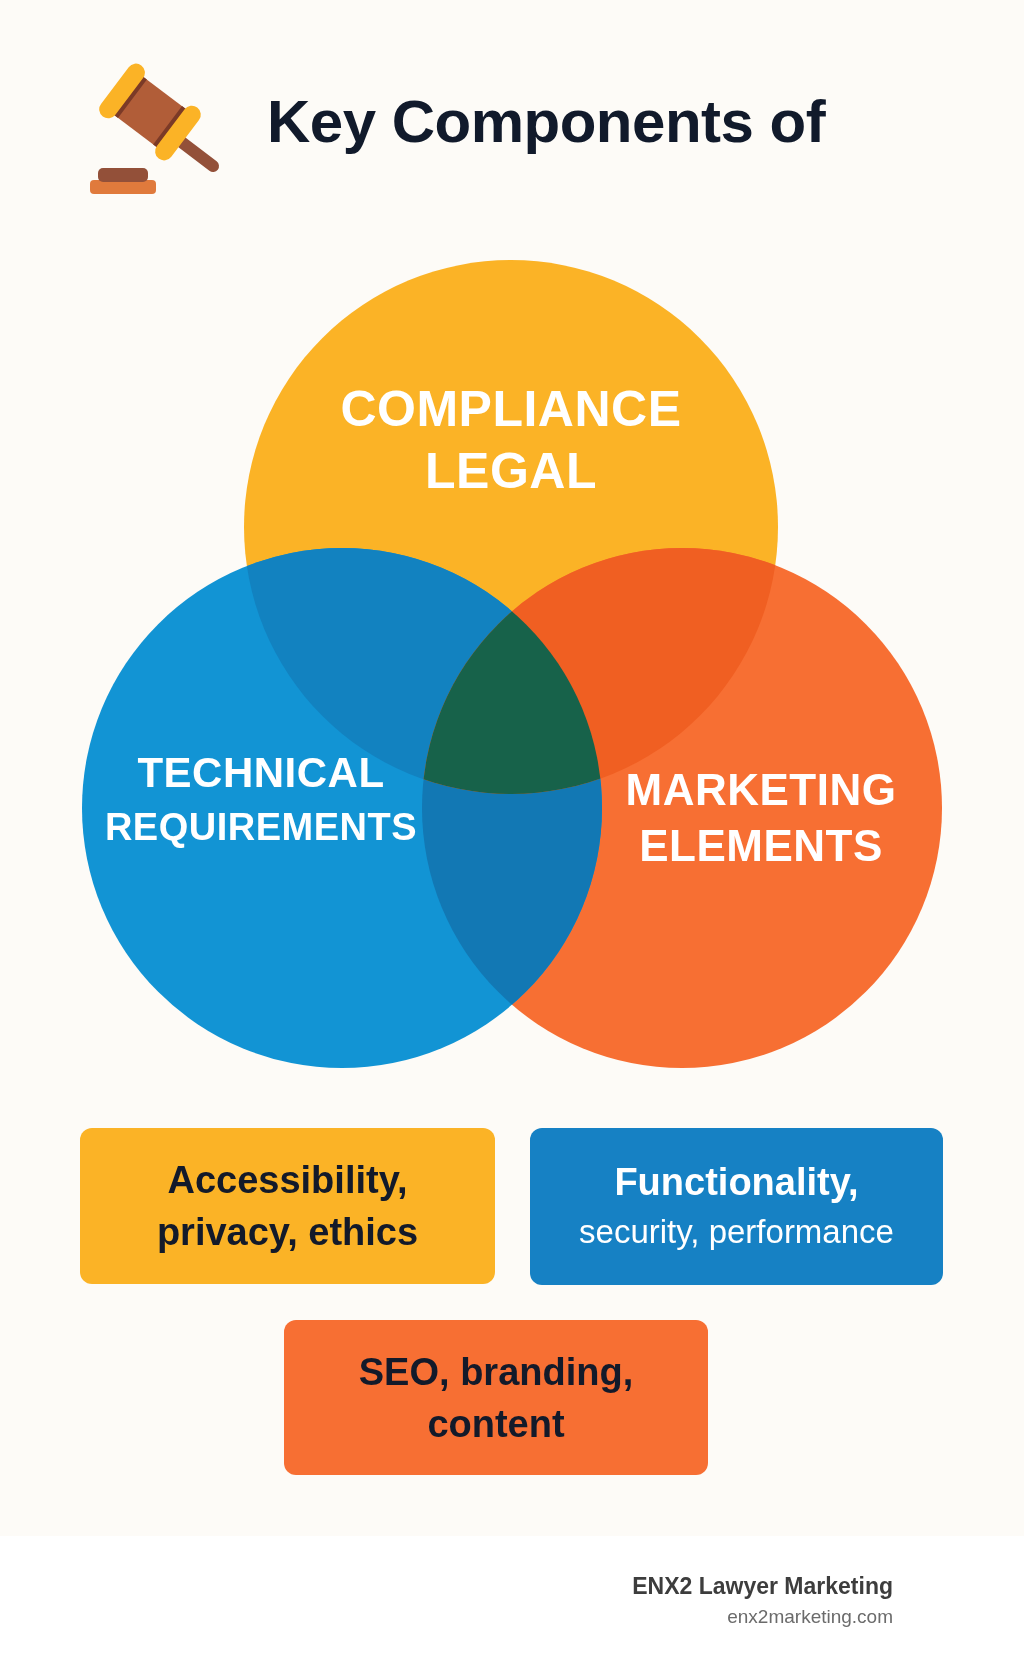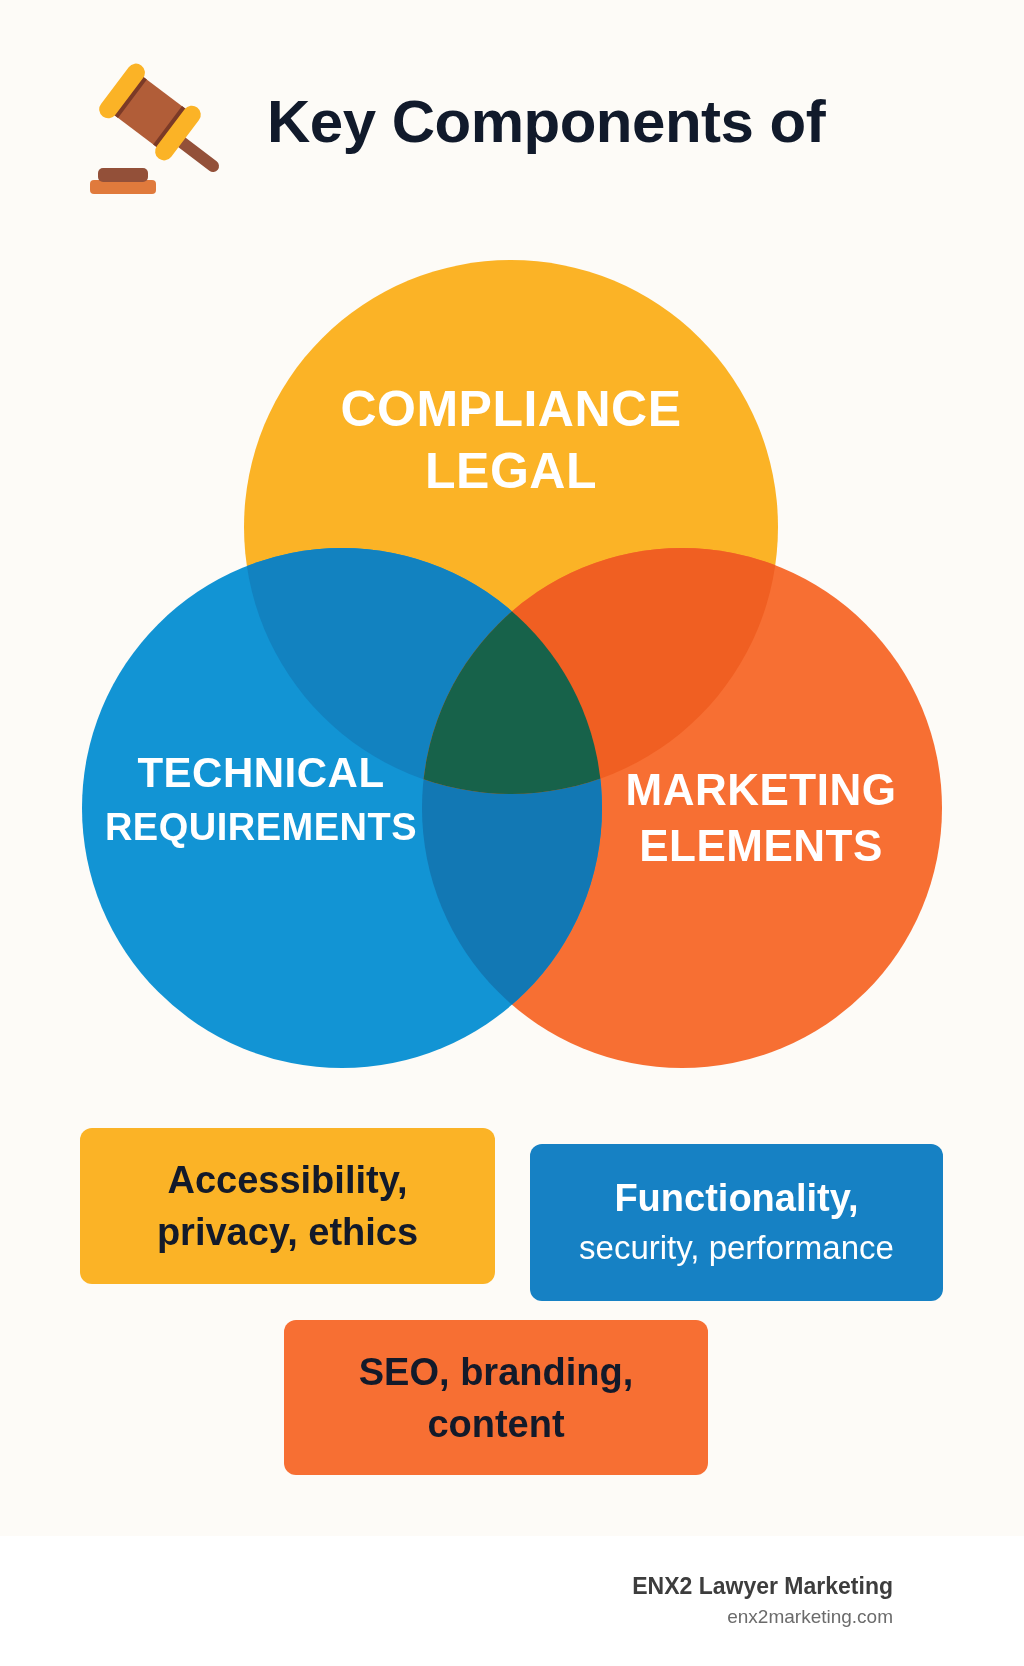--- a/index.html
+++ b/index.html
@@ -26,21 +26,21 @@
   .lbl-tech span:nth-child(2) { font-size: 38px; }
   .lbl-mkt { left: 616px; top: 762px; width: 290px; font-size: 44px; line-height: 56px; }
   .box {
     position: absolute; border-radius: 12px; display: flex; flex-direction: column;
     align-items: center; justify-content: center; text-align: right; box-sizing: border-box;
   }
   .box span { display: block; white-space: nowrap; }
   .box-legal { left: 80px; top: 1128px; width: 415px; height: 156px; background: #fbb326; color: #131a2a;
     font-weight: 700; font-size: 38px; line-height: 52px; }
   .box-tech { left: 530px; top: 1128px; width: 413px; height: 157px; background: #1681c4; color: #ffffff;
-    font-weight: 700; font-size: 38px; line-height: 50px; margin-top: 16px; }
+    font-weight: 700; font-size: 38px; line-height: 50px; }
   .box-tech span:nth-child(2) { font-size: 33px; font-weight: 400; }
   .box-mkt { left: 284px; top: 1320px; width: 424px; height: 155px; background: #f76f33; color: #131a2a;
     font-weight: 700; font-size: 38px; line-height: 52px; }
   .footer { position: absolute; right: 131px; top: 1570px; text-align: right; }
   .footer .brand { font-weight: 700; font-size: 23px; color: #3d3d3d; line-height: 32px; }
   .footer .url { font-size: 19px; color: #6b6b6b; line-height: 30px; }
 </style>
 </head>
 <body>
 

